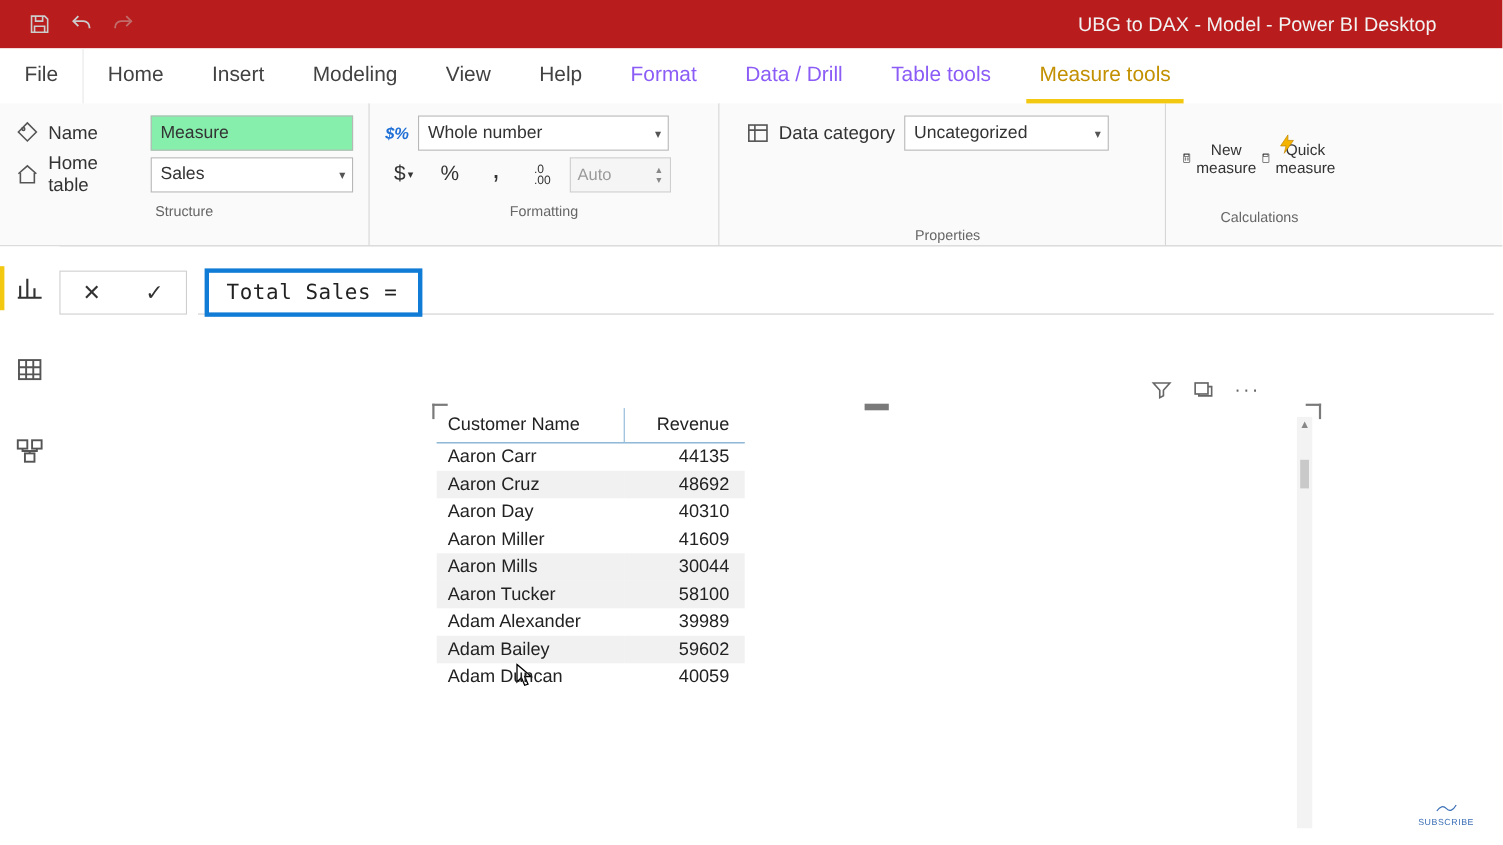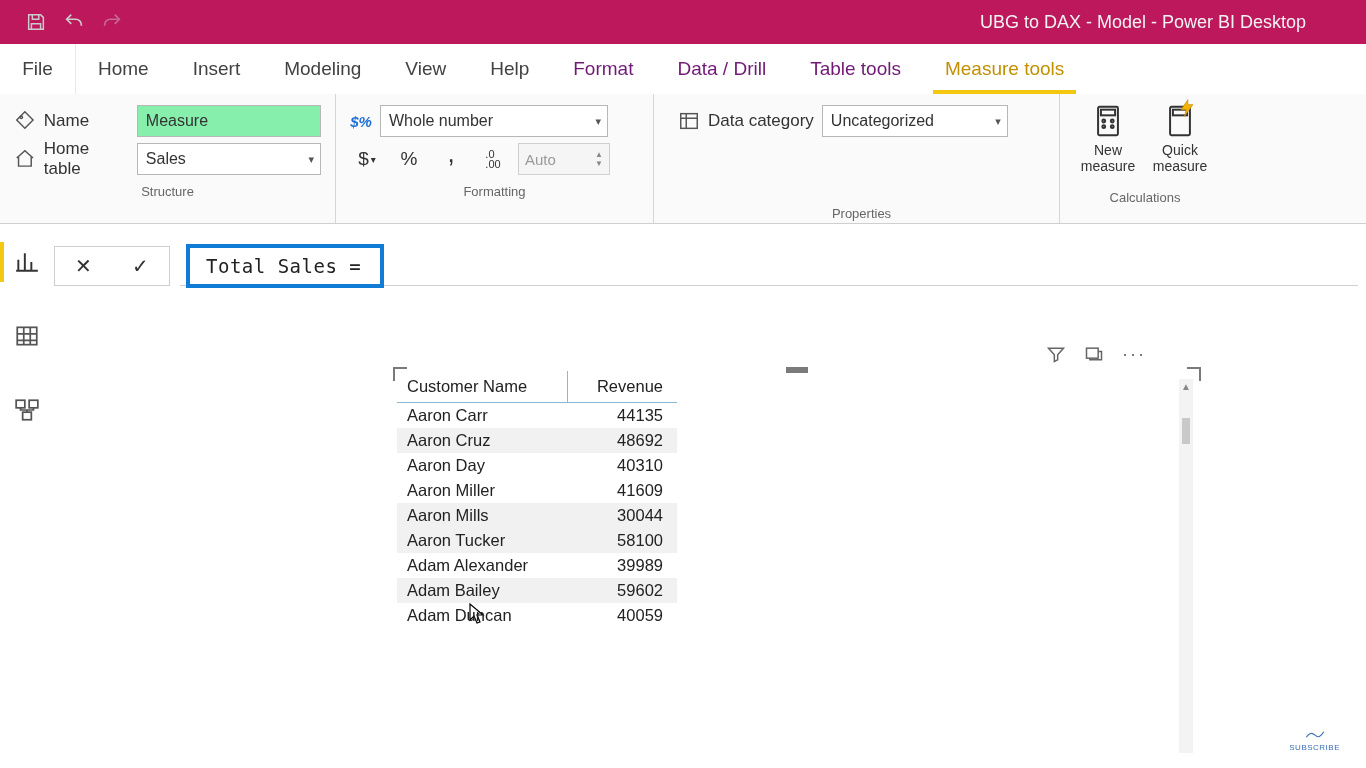--- a/index.html
+++ b/index.html
@@ -1,46 +1,46 @@
 <!DOCTYPE html>
 <html><head>
 <meta charset="utf-8">
 <style>
   * { box-sizing: border-box; margin: 0; padding: 0; font-family: "Segoe UI", Arial, sans-serif; }
   body { width: 1366px; height: 768px; overflow: hidden; background: #fff; position: relative; }
 
   
-  .titlebar { height: 44px; background: #be185d; display: flex; align-items: center; color: #f2f2f2; }
+  .titlebar { height: 44px; background: #b91c1c; display: flex; align-items: center; color: #f2f2f2; }
   .titlebar .tb-left { display: flex; align-items: center; gap: 14px; padding-left: 24px; }
   .titlebar .tb-icon { width: 24px; height: 24px; display: flex; align-items: center; justify-content: center; color: #ccc; }
   .titlebar .tb-icon svg { width: 22px; height: 22px; }
   .titlebar .tb-center { flex: 1; text-align: right; padding-right: 60px; font-size: 18px; font-weight: 400; }
 
   
   .ribbon-tabs { height: 50px; background: #fff; display: flex; align-items: flex-end; border-bottom: none; }
   .ribbon-tabs .file-tab { width: 76px; height: 50px; display:flex; align-items:center; justify-content:center; font-size: 19px; color:#424242; border-right:1px solid #e8e8e8;}
   .tab { padding: 0 22px; height:50px; display:flex; align-items:center; font-size: 19px; color:#424242; position:relative; }
-  .tab.context { color:#701a75; }
+  .tab.context { color:#8b5cf6; }
   .tab.active { color:#c29000; }
   .tab.active::after { content:""; position:absolute; left:10px; right:10px; bottom:0; height:4px; background:#f2c811; }
 
   
   .ribbon-body { height: 130px; background:#fafafa; border-bottom:1px solid #cfcfcf; display:flex; }
   .rgroup { border-right:1px solid #d6d6d6; padding:8px 14px 2px 14px; display:flex; flex-direction:column; }
   .rgroup .glabel { text-align:center; font-size:13px; color:#666; padding-top:6px;}
   .grow { display:flex; align-items:center; gap:8px; height:38px;}
   .label { font-size:17px; color:#333; }
   .input-box { height:32px; border:1px solid #b7b7b7; background:#86efac; padding:0 8px; font-size:16px; color:#333; display:flex; align-items:center; }
   .select-box { height:32px; border:1px solid #b7b7b7; background:#fff; padding:0 6px 0 8px; font-size:16px; color:#333; display:flex; align-items:center; justify-content:space-between; gap:6px;}
   .chev { font-size:11px; color:#555; }
   .ribbon-icon { width:22px; height:22px; display:flex; align-items:center; justify-content:center; color:#3a3a3a; }
   .toolbtn { width:34px; height:32px; display:flex; align-items:center; justify-content:center; font-size:19px; color:#333; }
   .autobox { width:92px; height:32px; border:1px solid #cfcfcf; background:#f5f5f5; display:flex; align-items:center; padding:0 6px; color:#9a9a9a; font-size:15px; justify-content:space-between;gap:25px;}
   .spinners { display:flex; flex-direction:column; font-size:8px; color:#888; line-height:9px;}
-  .bigbtn { width:68px; display:flex; flex-direction:column; align-items:center; gap:4px; padding-top:2px;}
+  .bigbtn { width:68px; display:flex; flex-direction:row; align-items:center; gap:4px; padding-top:2px;}
   .bigbtn .bicon { width:34px; height:34px; display:flex; align-items:center; justify-content:center;}
   .bigbtn .blabel { font-size:14px; color:#333; text-align:center; line-height:16px;}
 
   
   .sidenav { position:absolute; left:0; top:224px; bottom:0; width:54px; background:#fff; display:flex; flex-direction:column; align-items:center; padding-top:18px; gap:34px; }
   .sidenav .snitem { width:40px; height:40px; display:flex; align-items:center; justify-content:center; color:#444; position:relative;}
   .sidenav .snitem.active::before { content:""; position:absolute; left:-7px; top:0; bottom:0; width:4px; background:#f2c811;}
   .sidenav svg { width:26px; height:26px; }
 
   

